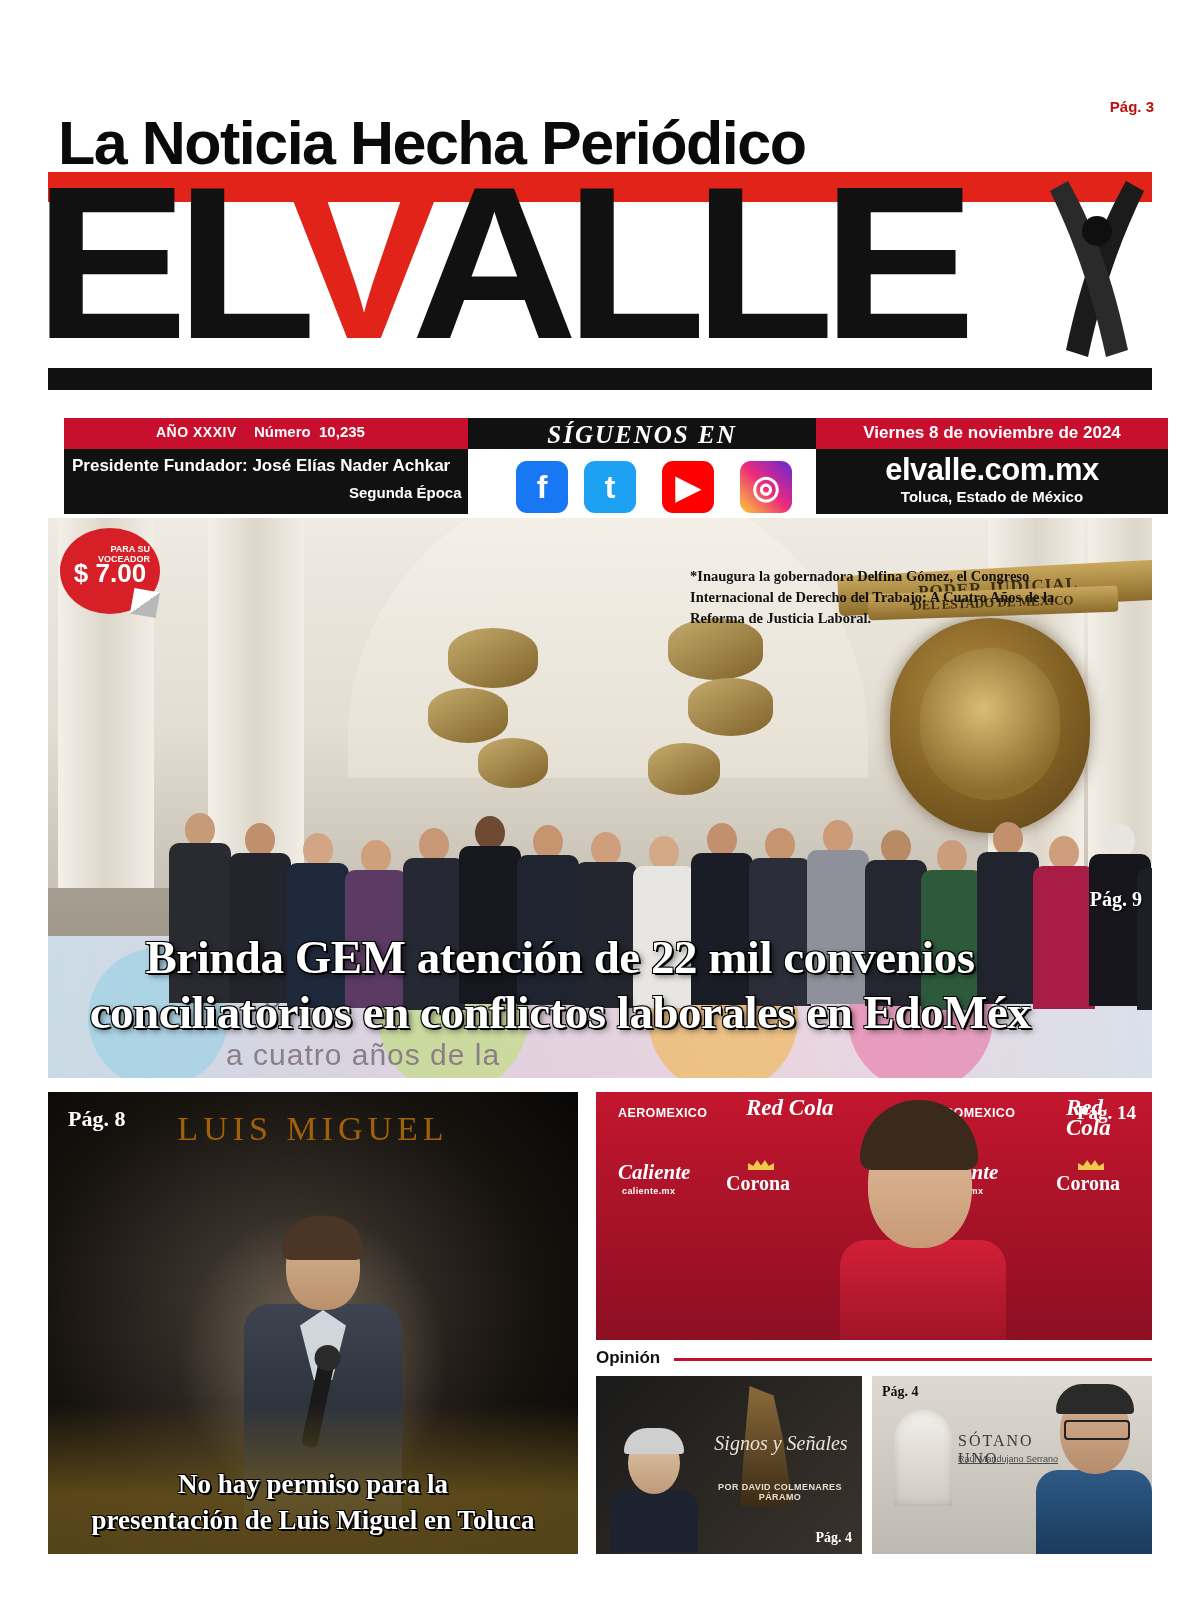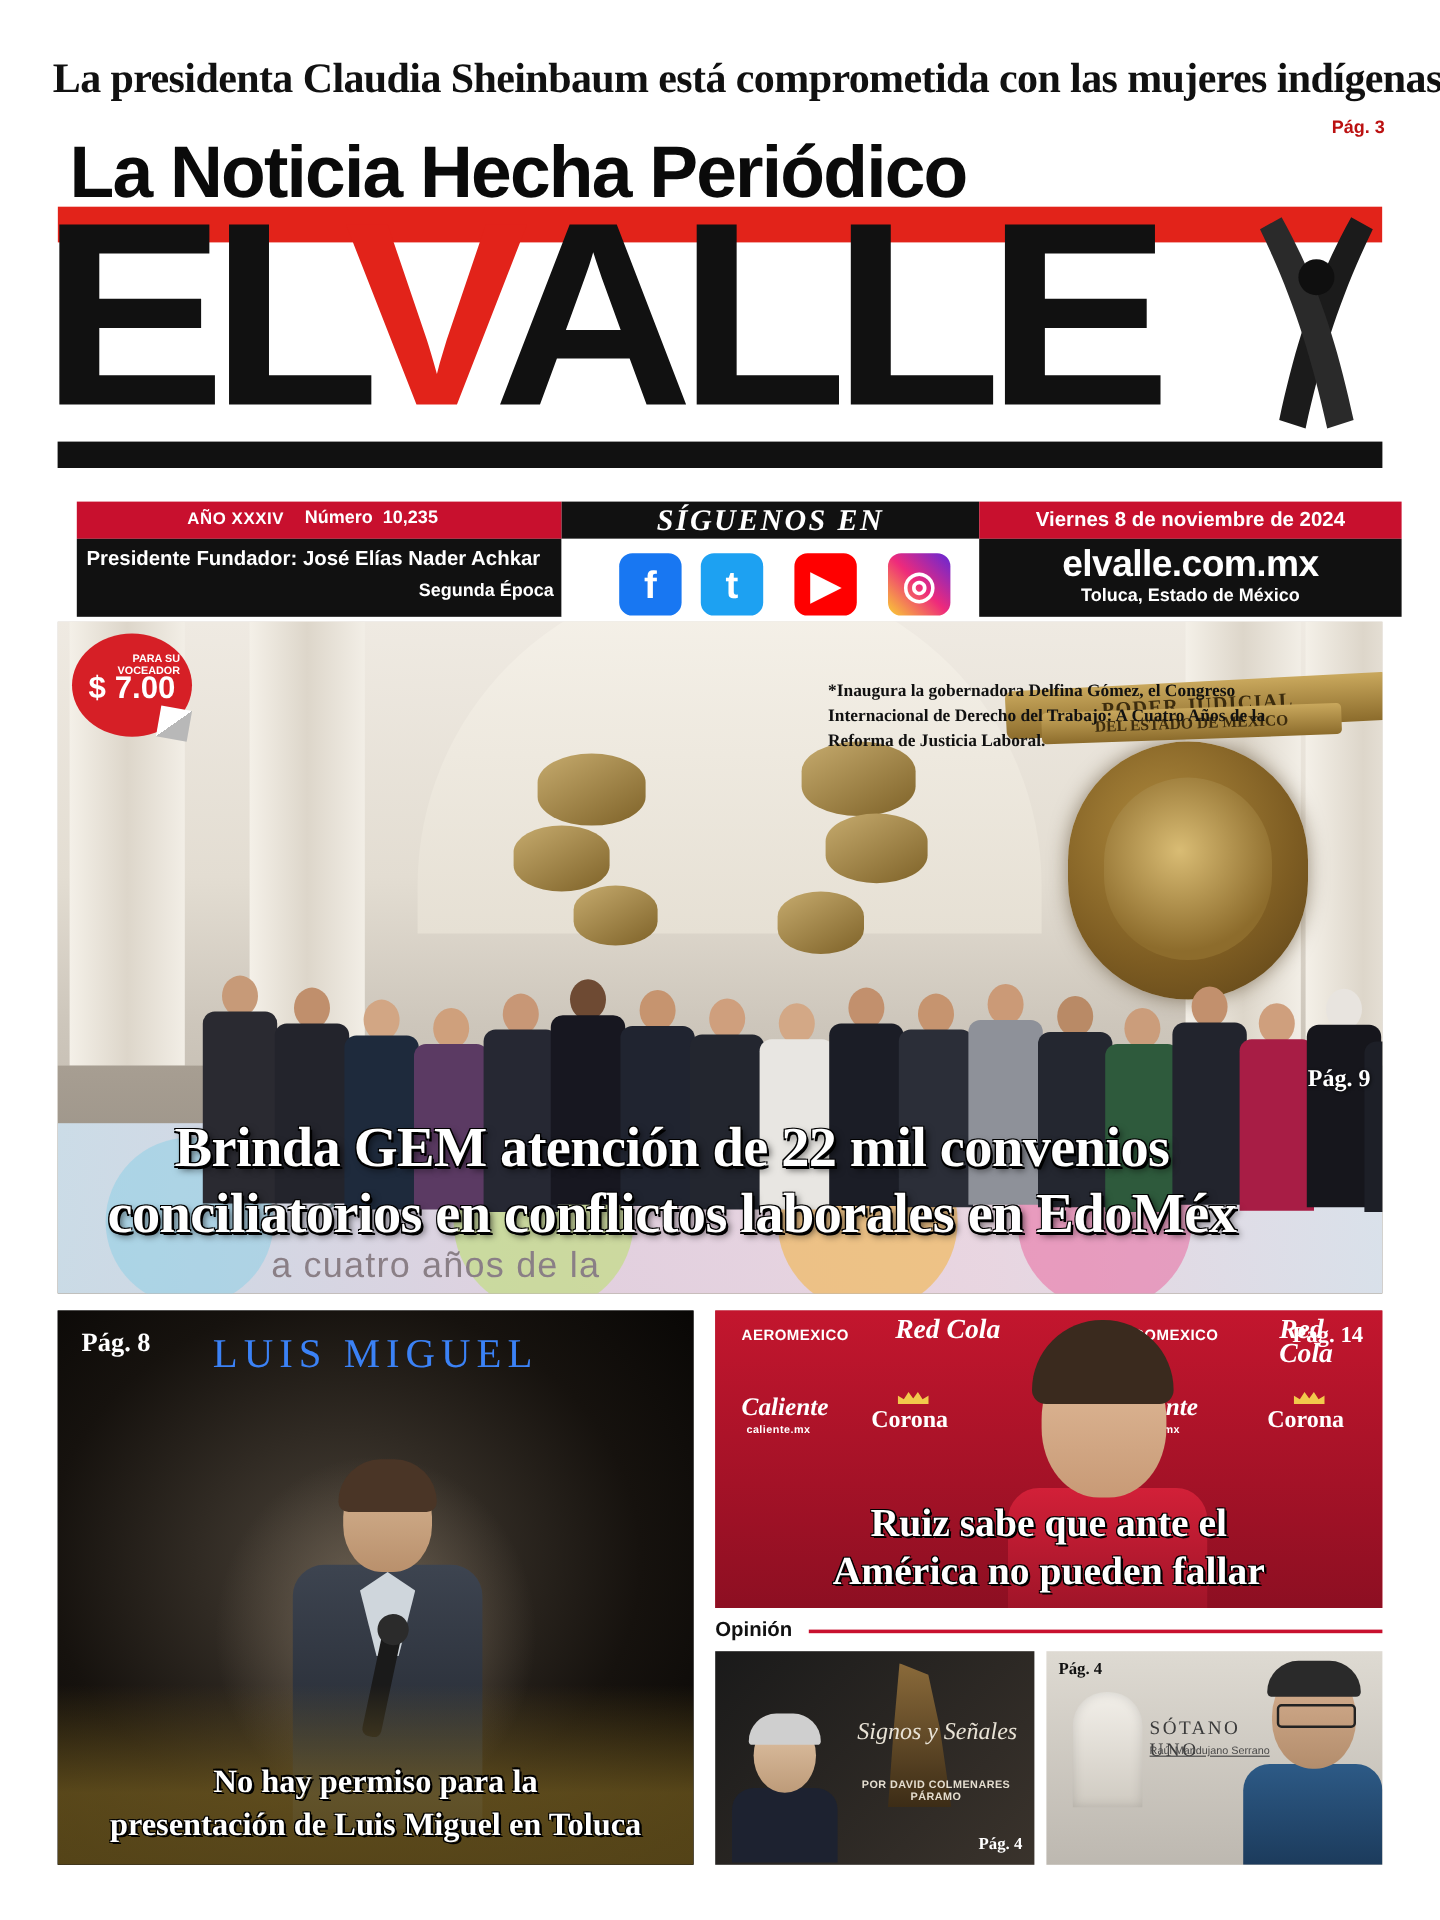--- a/index.html
+++ b/index.html
@@ -137,21 +137,21 @@
     color:#fff;letter-spacing:-0.5px;
     text-shadow:2px 2px 0 #000, -1px -1px 0 #000, 1px -1px 0 #000, -1px 1px 0 #000, 3px 3px 6px rgba(0,0,0,.6);}
 
   
   .lm{position:absolute;left:48px;top:1092px;width:530px;height:462px;overflow:hidden;background:#0a0a0a;}
   .lm-bg{position:absolute;left:0;top:0;width:530px;height:462px;
     background:radial-gradient(ellipse at 45% 45%, #4a4238 0%, #16120e 60%, #050403 100%);}
   .lm-glow{position:absolute;left:130px;top:120px;width:270px;height:300px;border-radius:50%;
     background:radial-gradient(ellipse,#6f6354 0%, rgba(40,34,26,0) 70%);}
   .lm-title{position:absolute;left:0;top:18px;width:530px;text-align:center;
-    font-family:"Liberation Serif",serif;font-size:34px;letter-spacing:5px;color:#3b82f6;}
+    font-family:"Liberation Serif",serif;font-size:34px;letter-spacing:5px;color:#a16207;}
   .lm-figure{position:absolute;left:190px;top:130px;width:170px;height:300px;}
   .lm-head{position:absolute;left:48px;top:0;width:74px;height:88px;border-radius:48% 48% 44% 44%;
     background:linear-gradient(180deg,#d9b896,#b9906c);}
   .lm-hair{position:absolute;left:44px;top:-6px;width:82px;height:44px;border-radius:42px 42px 10px 10px;
     background:#4a3526;}
   .lm-suit{position:absolute;left:6px;top:82px;width:158px;height:220px;border-radius:26px 26px 0 0;
     background:linear-gradient(180deg,#3d4450,#1d2129);}
   .lm-shirt{position:absolute;left:62px;top:88px;width:46px;height:70px;background:#cfd6dc;
     clip-path:polygon(50% 0,100% 22%,70% 100%,30% 100%,0 22%);}
   .lm-mic{position:absolute;left:72px;top:136px;width:16px;height:90px;background:#1a1a1a;border-radius:6px;
@@ -228,21 +228,20 @@
   .op2-hair{position:absolute;left:22px;top:0;width:78px;height:30px;border-radius:40px 40px 6px 6px;background:#2a2a2a;}
   .op2-glass{position:absolute;left:30px;top:36px;width:62px;height:16px;border:2px solid #222;border-radius:4px;}
   .op2-shirt{position:absolute;left:2px;top:86px;width:116px;height:84px;border-radius:22px 22px 0 0;
     background:linear-gradient(180deg,#2d5a86,#1c3b5c);}
 </style>
 </head>
 <body>
 
 <div class="page">
 
-  <div class="teaser">La presidenta Claudia Sheinbaum está comprometida con las mujeres indígenas</div>
   <div class="teaser-pag">Pág. 3</div>
 
   <div class="slogan">La Noticia Hecha Periódico</div>
 
   <div class="mast-wrap">
     <div class="mast-redbar"></div>
     <div class="mast-title"><span>EL</span><span class="v">V</span><span>ALLE</span></div>
   </div>
   <div class="mast-blackbar2"></div>
 
@@ -448,24 +447,20 @@
       <div class="sp sp-cor" style="left:460px;top:12px;">Corona</div>
     </div>
 
     <div class="ruiz-face">
       <div class="rf-body"></div>
       <div class="rf-head"></div>
       <div class="rf-hair"></div>
     </div>
 
     <div class="ruiz-pag">Pág. 14</div>
-    <div class="ruiz-head-text">
-      <div>Ruiz sabe que ante el</div>
-      <div>América no pueden fallar</div>
-    </div>
   </div>
 
   <div class="opinion">
     <div class="opinion-label">Opinión</div>
     <div class="opinion-rule"></div>
   </div>
 
   <div class="op1">
     <div class="op1-stat"></div>
     <div class="op1-face">

